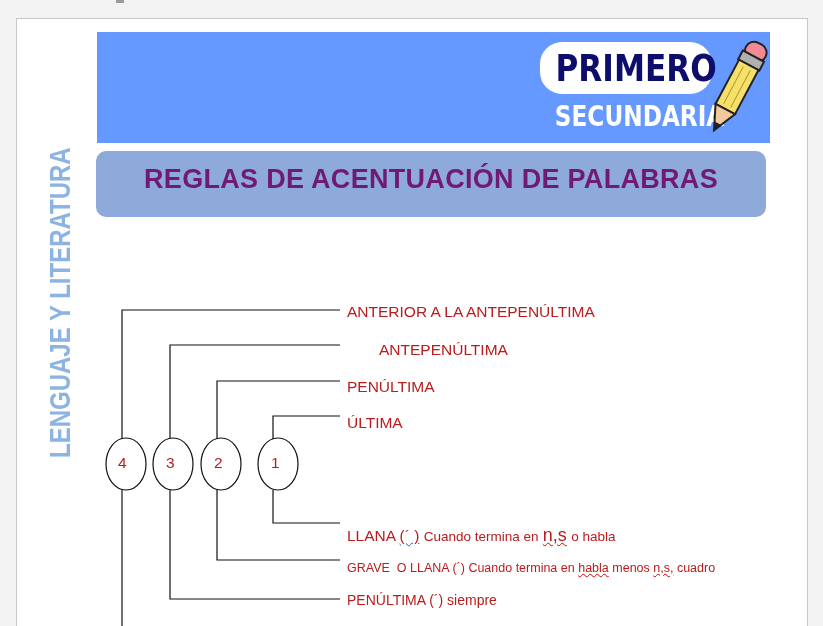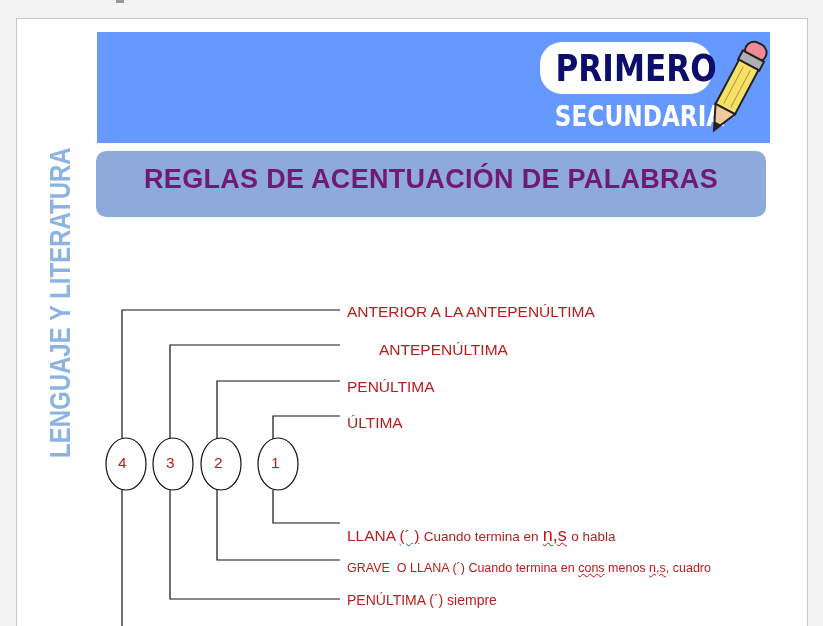--- a/index.html
+++ b/index.html
@@ -150,21 +150,21 @@
   <span>LLANA</span>
   <span class="squig-blue">(´ )</span>
   <span style="font-size:13.5px">Cuando termina en</span>
   <span style="font-size:18px" class="squig">n,s</span>
   <span style="font-size:13.5px">o habla</span>
 </div>
 <div class="lbl small" style="left:347px;top:561px;">
   <span style="white-space:pre">GRAVE  O LLANA</span>
   <span>(´)</span>
   <span>Cuando termina en</span>
-  <span class="squig">cons</span>
+  <span class="squig">habla</span>
   <span>menos</span>
   <span class="squig">n,s,</span>
   <span>cuadro</span>
 </div>
 <div class="lbl" style="left:347px;top:592px;font-size:14px;">
   <span>PENÚLTIMA</span>
   <span>(´)</span>
   <span>siempre</span>
 </div>
 

